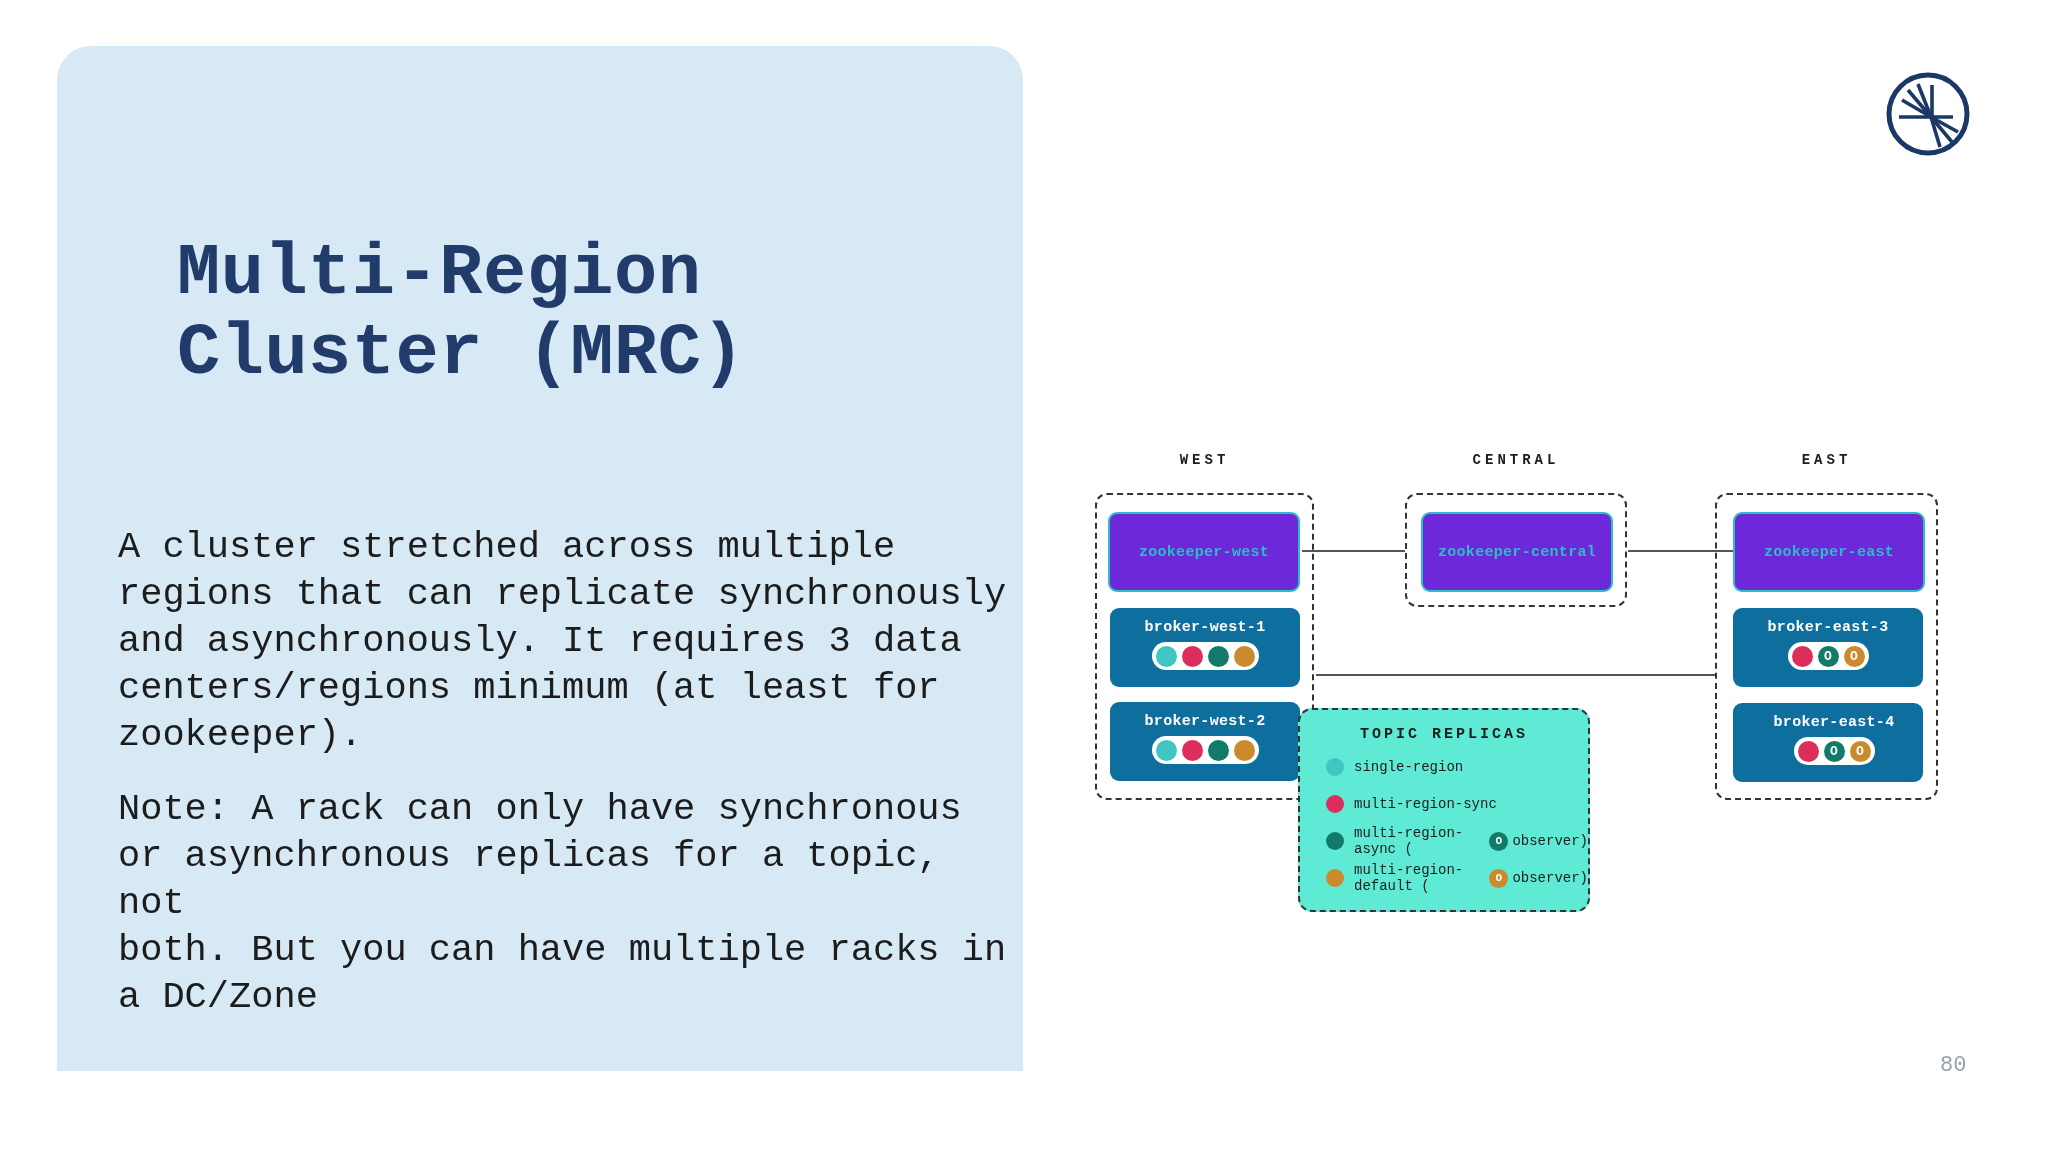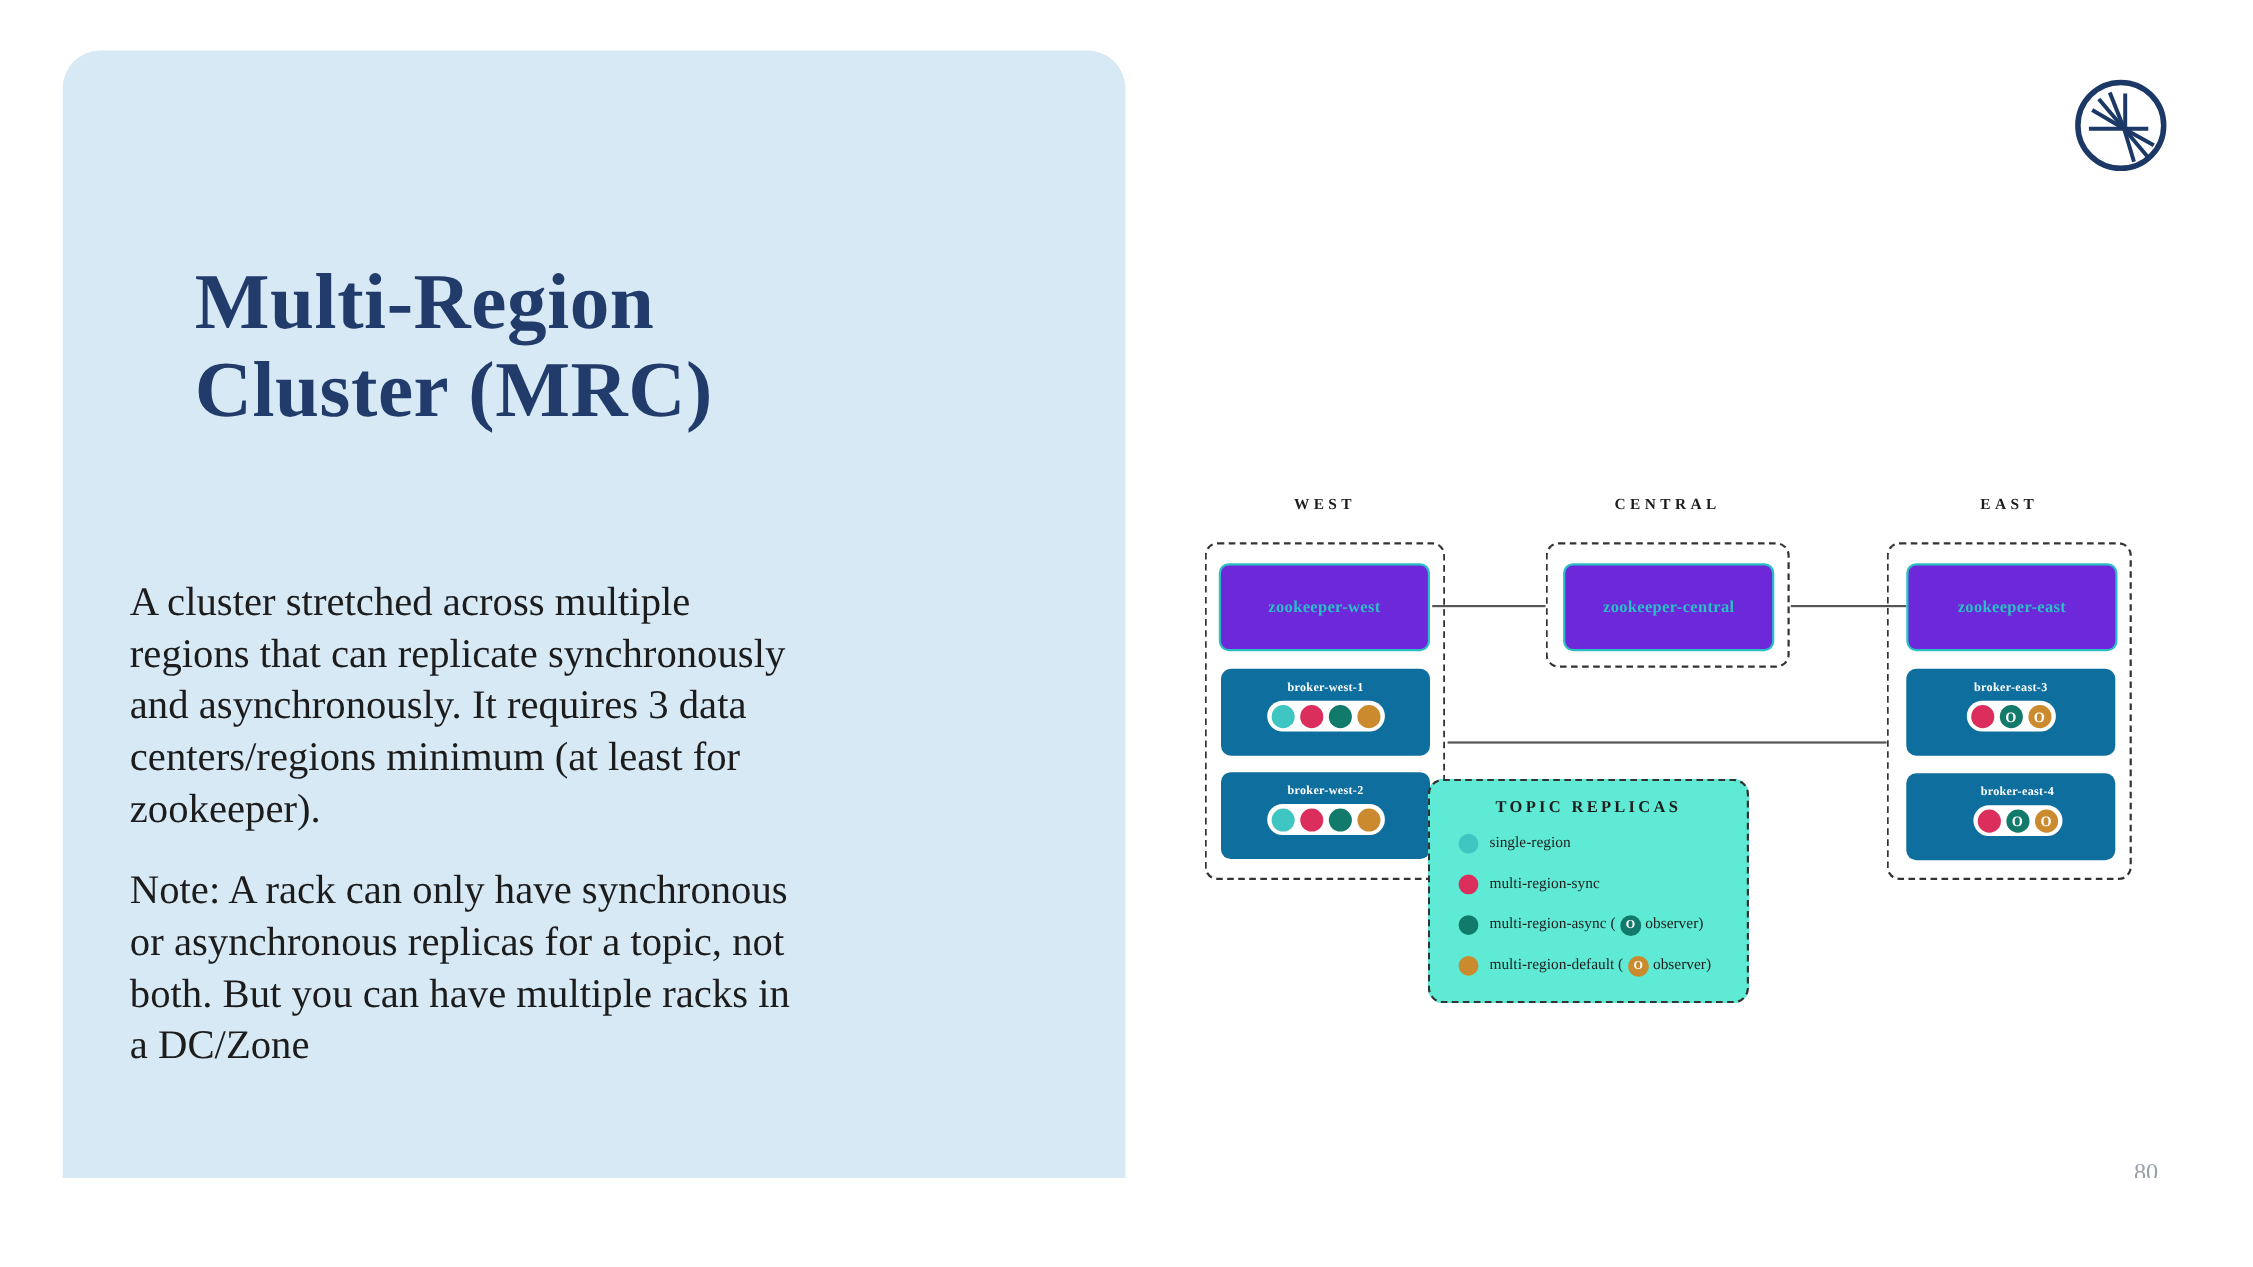--- a/index.html
+++ b/index.html
@@ -1,17 +1,17 @@
 <!DOCTYPE html>
 <html><head>
 <meta charset="utf-8">
 <style>
   html,body{margin:0;padding:0;background:#ffffff;}
   #canvas{position:relative;width:2048px;height:1071px;background:#ffffff;overflow:hidden;
-          font-family:Liberation Serif, serif;}
+          font-family:Liberation Mono, monospace;}
 
   
   .panel{position:absolute;left:57px;top:46px;width:966px;height:1057px;
          background:#d7e9f5;border-radius:34px;}
   .slide-title{position:absolute;left:177px;top:186px;width:760px;
                font-size:72px;font-weight:700;line-height:80px;color:#213c6b;
                white-space:pre-line;letter-spacing:0.5px;}
   .body-copy{position:absolute;left:118px;top:524px;width:900px;color:#1c1c1c;
              font-size:37px;line-height:47px;font-weight:400;}
   .body-copy p{margin:0;white-space:pre-line;}
@@ -26,21 +26,21 @@
                  letter-spacing:4px;color:#1d1d1d;text-align:center;}
   .dashed-box{position:absolute;border:2px dashed #333333;border-radius:12px;
               box-sizing:border-box;background:transparent;}
   .zk-box{position:absolute;width:192px;height:80px;background:#6d28d9;
           border:2px solid #2abfc5;border-radius:9px;box-sizing:border-box;
           display:flex;align-items:center;justify-content:center;
           font-size:15px;font-weight:700;color:#2abfc5;letter-spacing:0.3px;}
   .broker-box{position:absolute;width:190px;height:79px;background:#0e6e9e;
               border-radius:9px;display:flex;flex-direction:column;align-items:center;
               padding-top:11px;box-sizing:border-box;gap:6px;}
-  .broker-label{font-size:11px;font-weight:700;color:#ffffff;letter-spacing:0.3px;}
+  .broker-label{font-size:15px;font-weight:700;color:#ffffff;letter-spacing:0.3px;}
   .pill{background:#ffffff;border-radius:15px;height:28px;display:inline-flex;
         align-items:center;gap:5px;padding:0 4px;}
   .dot{width:21px;height:21px;border-radius:50%;display:flex;align-items:center;
        justify-content:center;color:#ffffff;font-size:13px;font-weight:700;line-height:1;}
 
   .connector{position:absolute;height:2px;background:#555555;}
 
   
   .legend-box{position:absolute;left:1298px;top:708px;width:292px;height:204px;
               border:2px dashed #333333;border-radius:14px;box-sizing:border-box;

